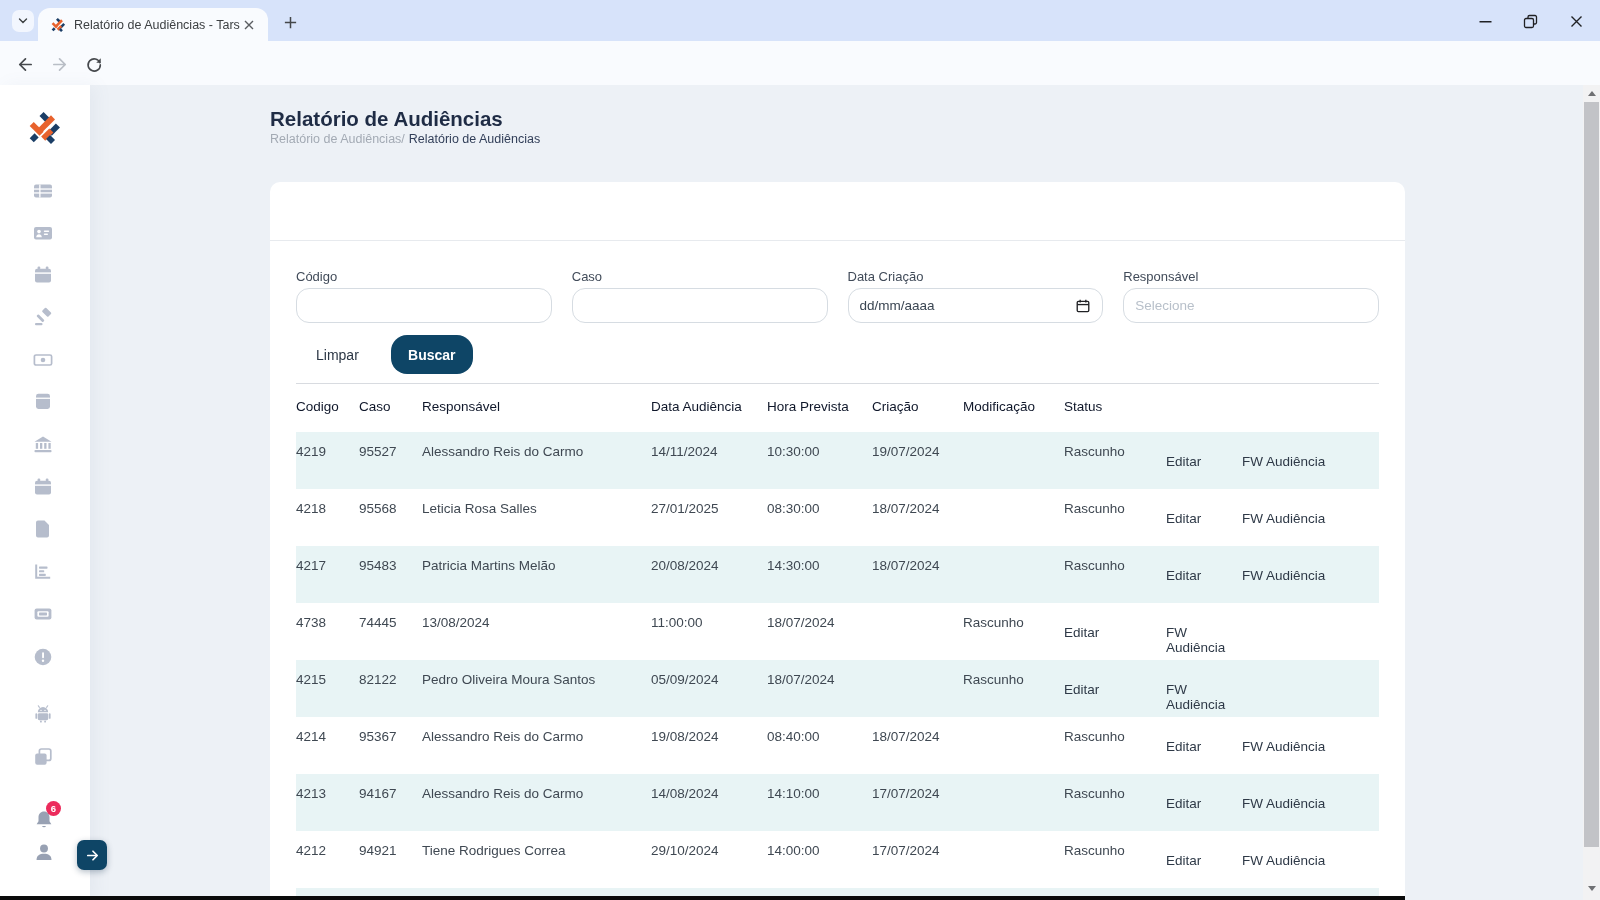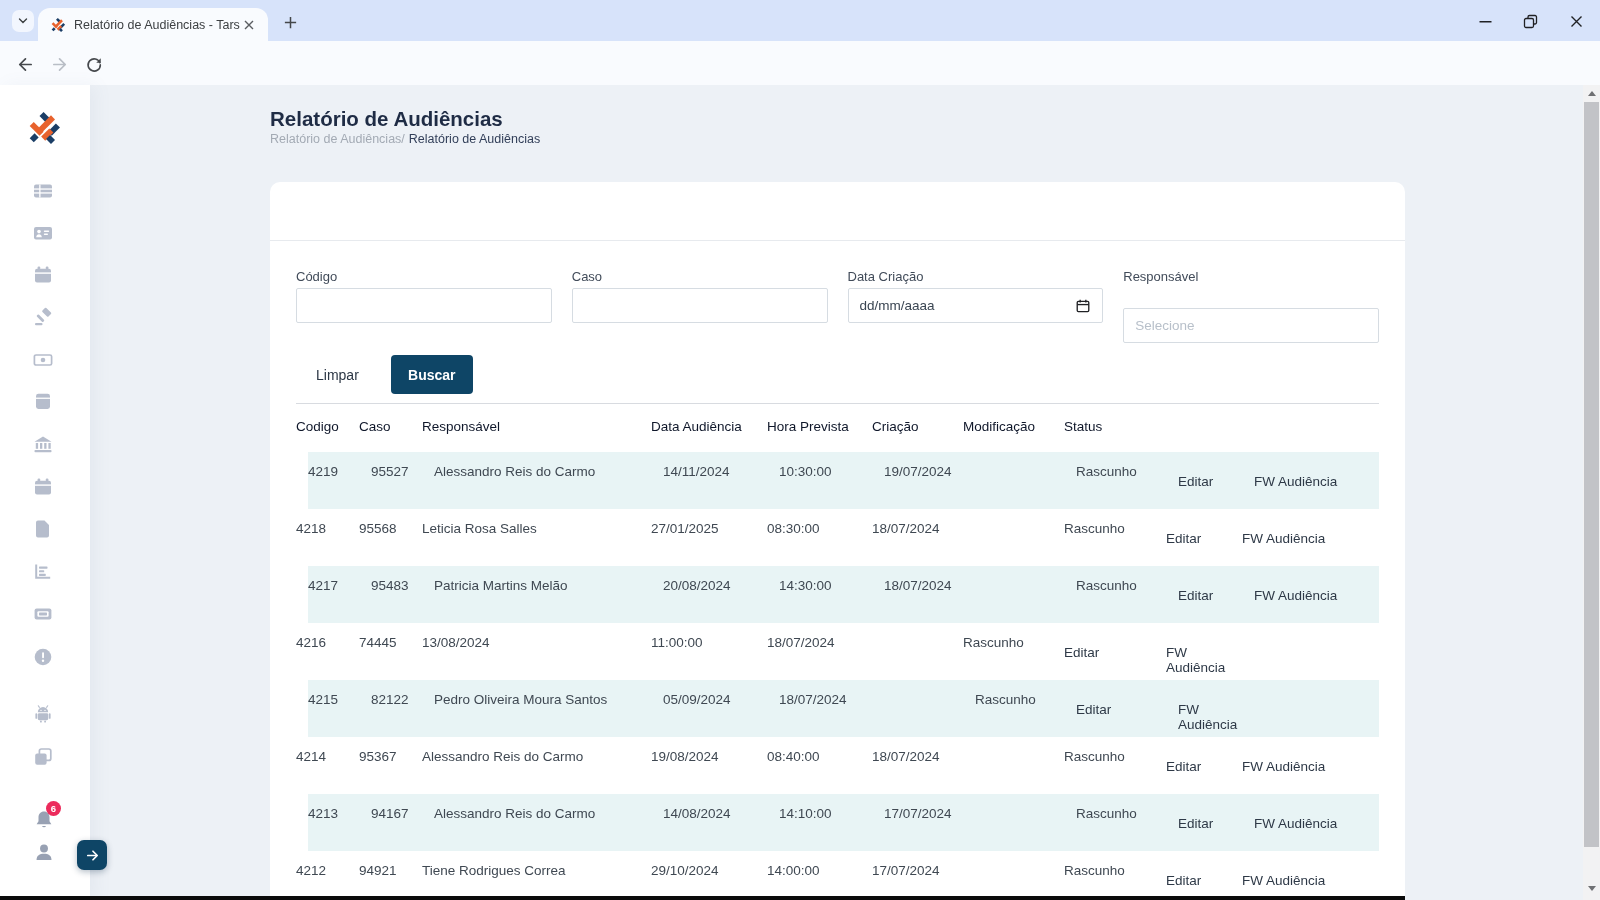--- a/index.html
+++ b/index.html
@@ -57,42 +57,42 @@
   .main{position:absolute;left:90px;top:0;width:1493px;height:815px;padding:21px 0 0 180px;}
   .page-title{font-size:20.5px;font-weight:bold;color:#1f2c45;line-height:26px;}
   .breadcrumb{font-size:12.5px;}
   .bc-parent{color:#a3aab4;cursor:pointer;} .bc-current{color:#323f59;margin-left:4px;}
 
   .card{margin-top:36px;width:1135px;background:#fff;border-radius:10px 10px 0 0;}
   .card-top{height:59px;border-bottom:1px solid #e7eaee;}
   .filters{display:flex;gap:20px;padding:28px 26px 0;}
   .field{width:256px;}
   .field label{display:block;font-size:13px;color:#414b59;margin-bottom:4px;}
-  .field .inp{width:100%;height:35px;border:1px solid #d6dce2;border-radius:2px;
+  .field .inp{width:100%;height:35px;border:1px solid #d6dce2;border-radius:13px;
     font-size:13.5px;color:#333;padding:0 11px;background:#fff;outline:none;
     font-family:"Liberation Sans",sans-serif;}
   .field .inp::placeholder{color:#b8c0ca;}
   .date-box{display:flex;align-items:center;justify-content:space-between;cursor:default;}
   .date-box .ph{color:#3a4552;}
-  .resp-inp{padding-left:16px;margin-top:20px;}
+  .resp-inp{padding-left:16px;}
   .actions{display:flex;align-items:center;gap:12px;margin-top:12px;padding-left:26px;}
   .btn-plain{border:none;background:transparent;font-size:14px;color:#2b3644;font-weight:500;
     padding:8px 20px;cursor:pointer;font-family:"Liberation Sans",sans-serif;}
   .btn-primary{border:none;background:var(--accent);color:#fff;font-size:14px;font-weight:bold;
-    width:82px;height:39px;border-radius:4px;cursor:pointer;
+    width:82px;height:39px;border-radius:16px;cursor:pointer;
     font-family:"Liberation Sans",sans-serif;}
   .divider2{margin:9px 26px 0;border-top:1px solid #d8dbe0;}
 
   .tbl{margin:0 26px;width:1083px;}
   .thead,.trow{display:grid;
     grid-template-columns:63px 63px 229px 116px 105px 91px 101px 102px 76px 1fr;}
   .thead{height:48px;}
   .th{padding-top:15px;font-size:13.5px;color:#0f172a;}
   .trow{height:57px;cursor:pointer;}
-  .trow.stripe{background:var(--row-stripe);margin-left:12px;}
+  .trow.stripe{background:var(--row-stripe);}
   .td{padding-top:12px;font-size:13.5px;color:#3f4852;}
   .td.action{padding-top:22px;}
   .link{color:#2e3947;font-weight:500;cursor:pointer;}
   .row-sliver{height:14px;background:var(--row-stripe);margin:0 26px;width:1083px;}
 
   
   .watermark-layer{position:absolute;left:0;top:0;width:1583px;height:815px;overflow:hidden;
     pointer-events:none;z-index:50;}
   .wm-inner{position:absolute;left:-1200px;top:-220px;width:3800px;transform-origin:0 0;
     transform:rotate(45deg);}
@@ -458,21 +458,21 @@
     <div class="td">Patricia Martins Melão</div>
     <div class="td">20/08/2024</div>
     <div class="td">14:30:00</div>
     <div class="td">18/07/2024</div>
     <div class="td"></div>
     <div class="td">Rascunho</div>
     <div class="td action"><span class="link">Editar</span></div>
     <div class="td action"><span class="link">FW Audiência</span></div>
   </div>
             <div class="trow">
-    <div class="td">4216</div>
+    <div class="td">4738</div>
     <div class="td">74445</div>
     <div class="td">13/08/2024</div>
     <div class="td">11:00:00</div>
     <div class="td">18/07/2024</div>
     <div class="td"></div>
     <div class="td">Rascunho</div>
     <div class="td action"><span class="link">Editar</span></div>
     <div class="td action"><span class="link">FW Audiência</span></div>
   </div>
             <div class="trow stripe">

